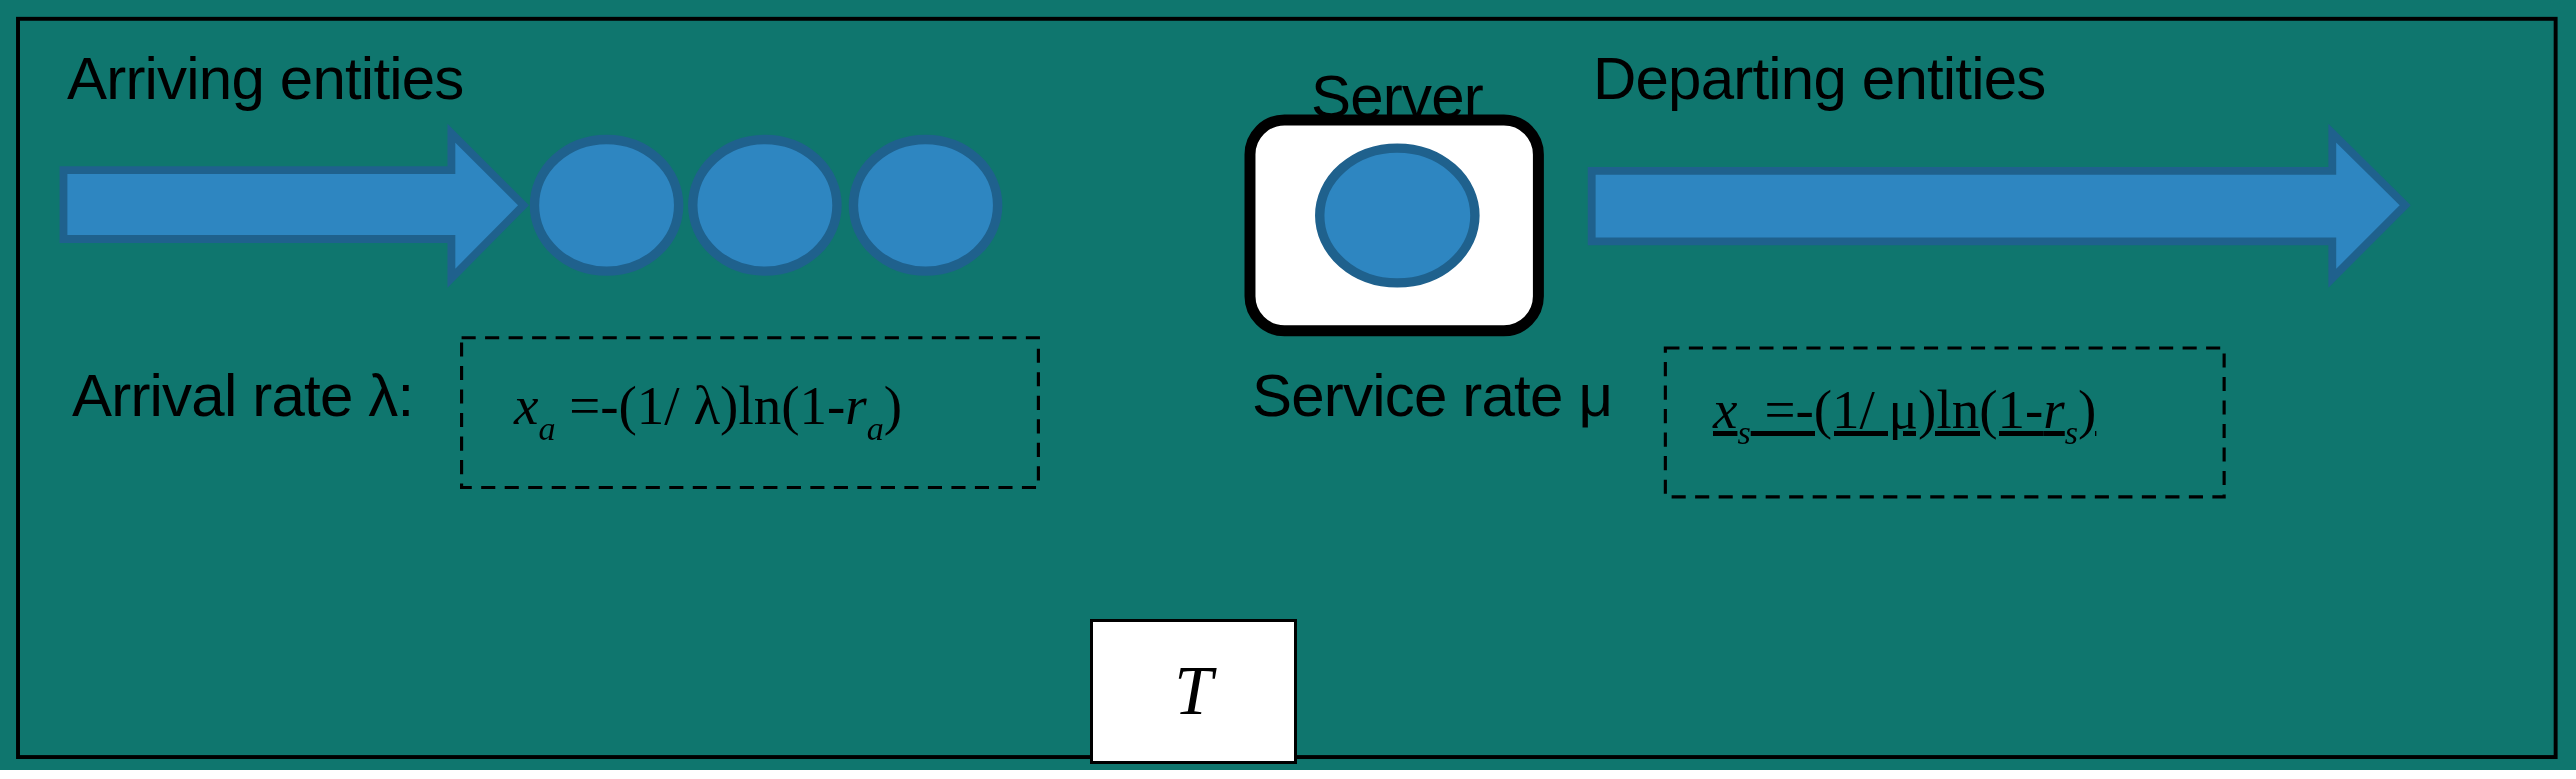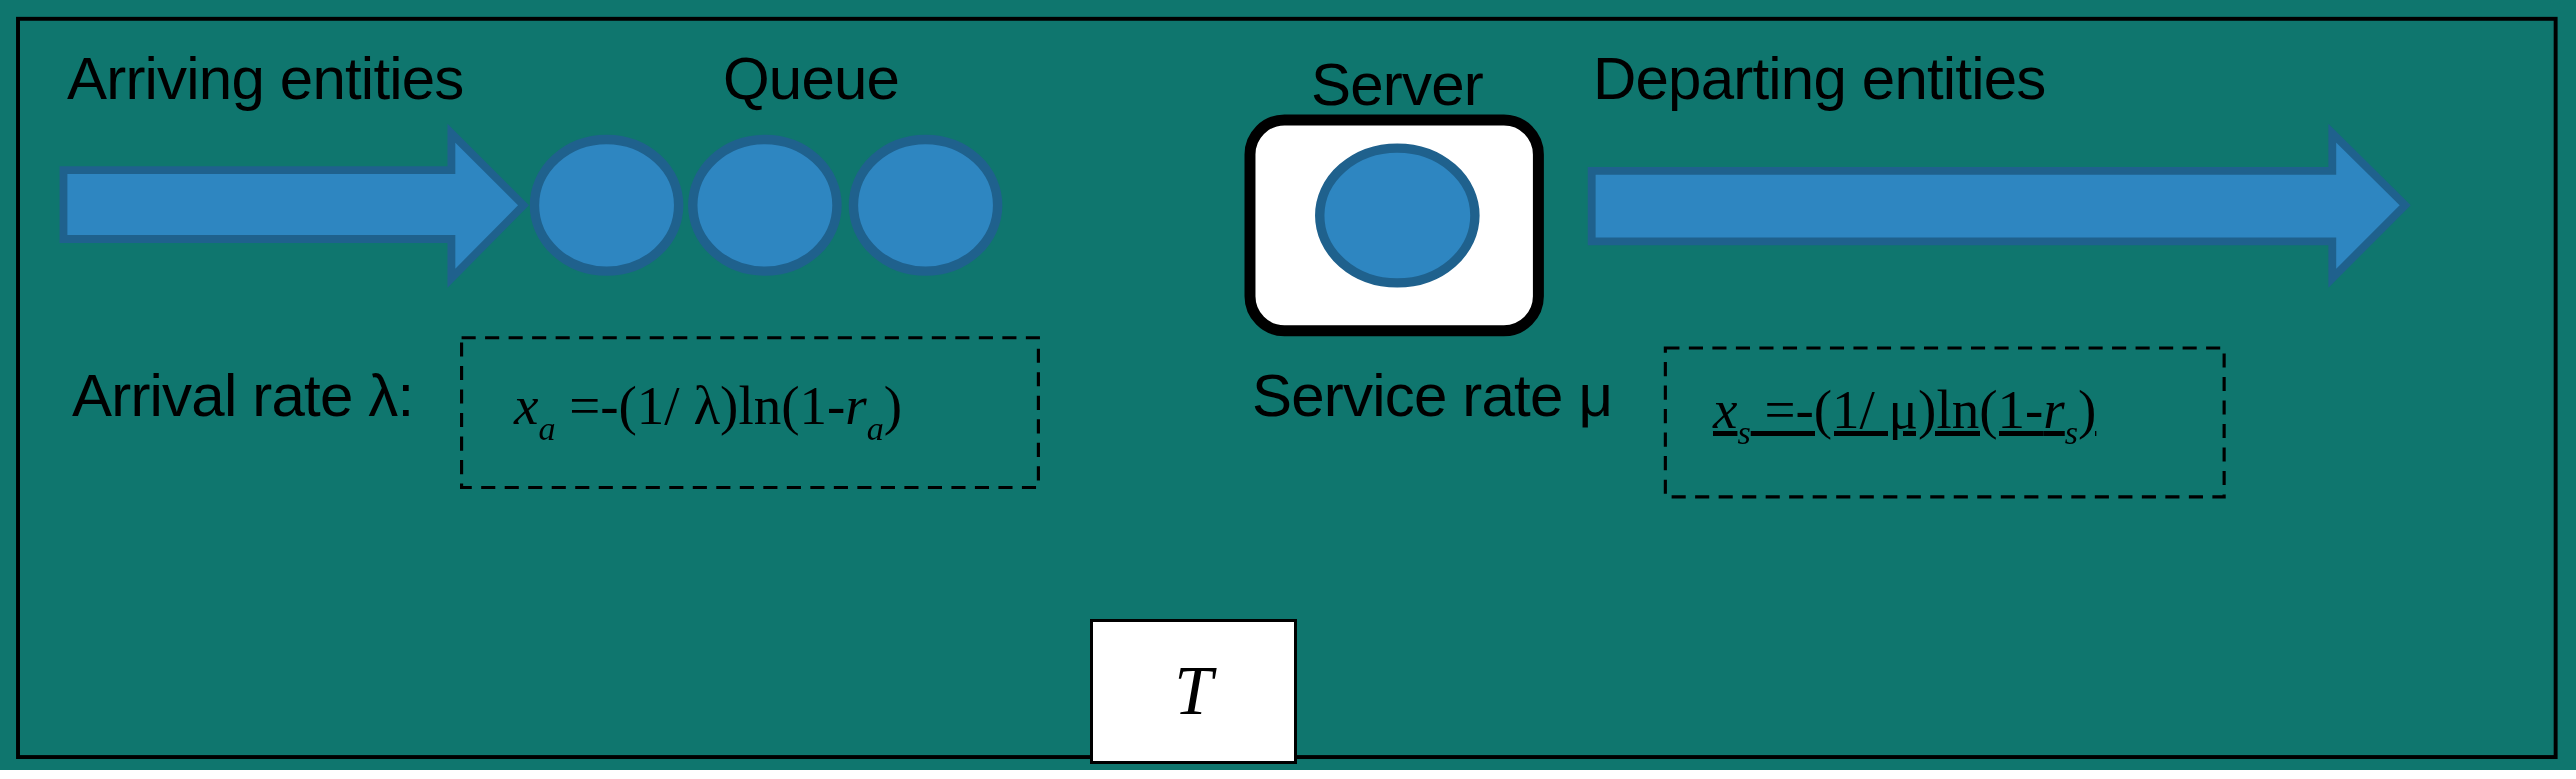--- a/index.html
+++ b/index.html
@@ -35,23 +35,22 @@
     <ellipse cx="1782" cy="275" rx="99" ry="86" stroke-width="12" fill="#2e86c1" stroke="#1f618d"></ellipse>
 
     <polygon points="2030,218 2975,218 2975,170 3068,262 2975,355 2975,308 2030,308" stroke-width="10" stroke-linejoin="miter" fill="#2e86c1" stroke="#1f618d"></polygon>
 
     <rect x="588" y="431" width="736" height="191" fill="none" stroke-width="4" stroke-dasharray="18 12" stroke="#000000"></rect>
     <rect x="2124" y="444" width="713" height="190" fill="none" stroke-width="4" stroke-dasharray="18 12" stroke="#000000"></rect>
   </svg>
 
   <div class="lbl txt" style="left:67px;top:49px;">Arriving entities</div>
 
-  <div class="lbl txt" style="left:723px;top:49px;">Queue</div>
 
-  <div class="lbl txt" style="left:1311px;top:55px;">Server</div>
+  <div class="lbl txt" style="left:1311px;top:67px;">Server</div>
 
   <div class="lbl txt" style="left:1593px;top:49px;text-align:right;">Departing entities</div>
 
   <div class="lbl txt" style="left:1252px;top:366px;">Service rate μ</div>
 
   <div class="lbl txt" style="left:72px;top:366px;">Arrival rate λ:</div>
 
   <div class="math txt" style="left:514px;top:378px;text-align:right;">
     <span class="v">x</span><sub>a</sub><span> =-(1/ λ)ln(1-</span><span class="v">r</span><sub>a</sub><span>)</span>
   </div>

